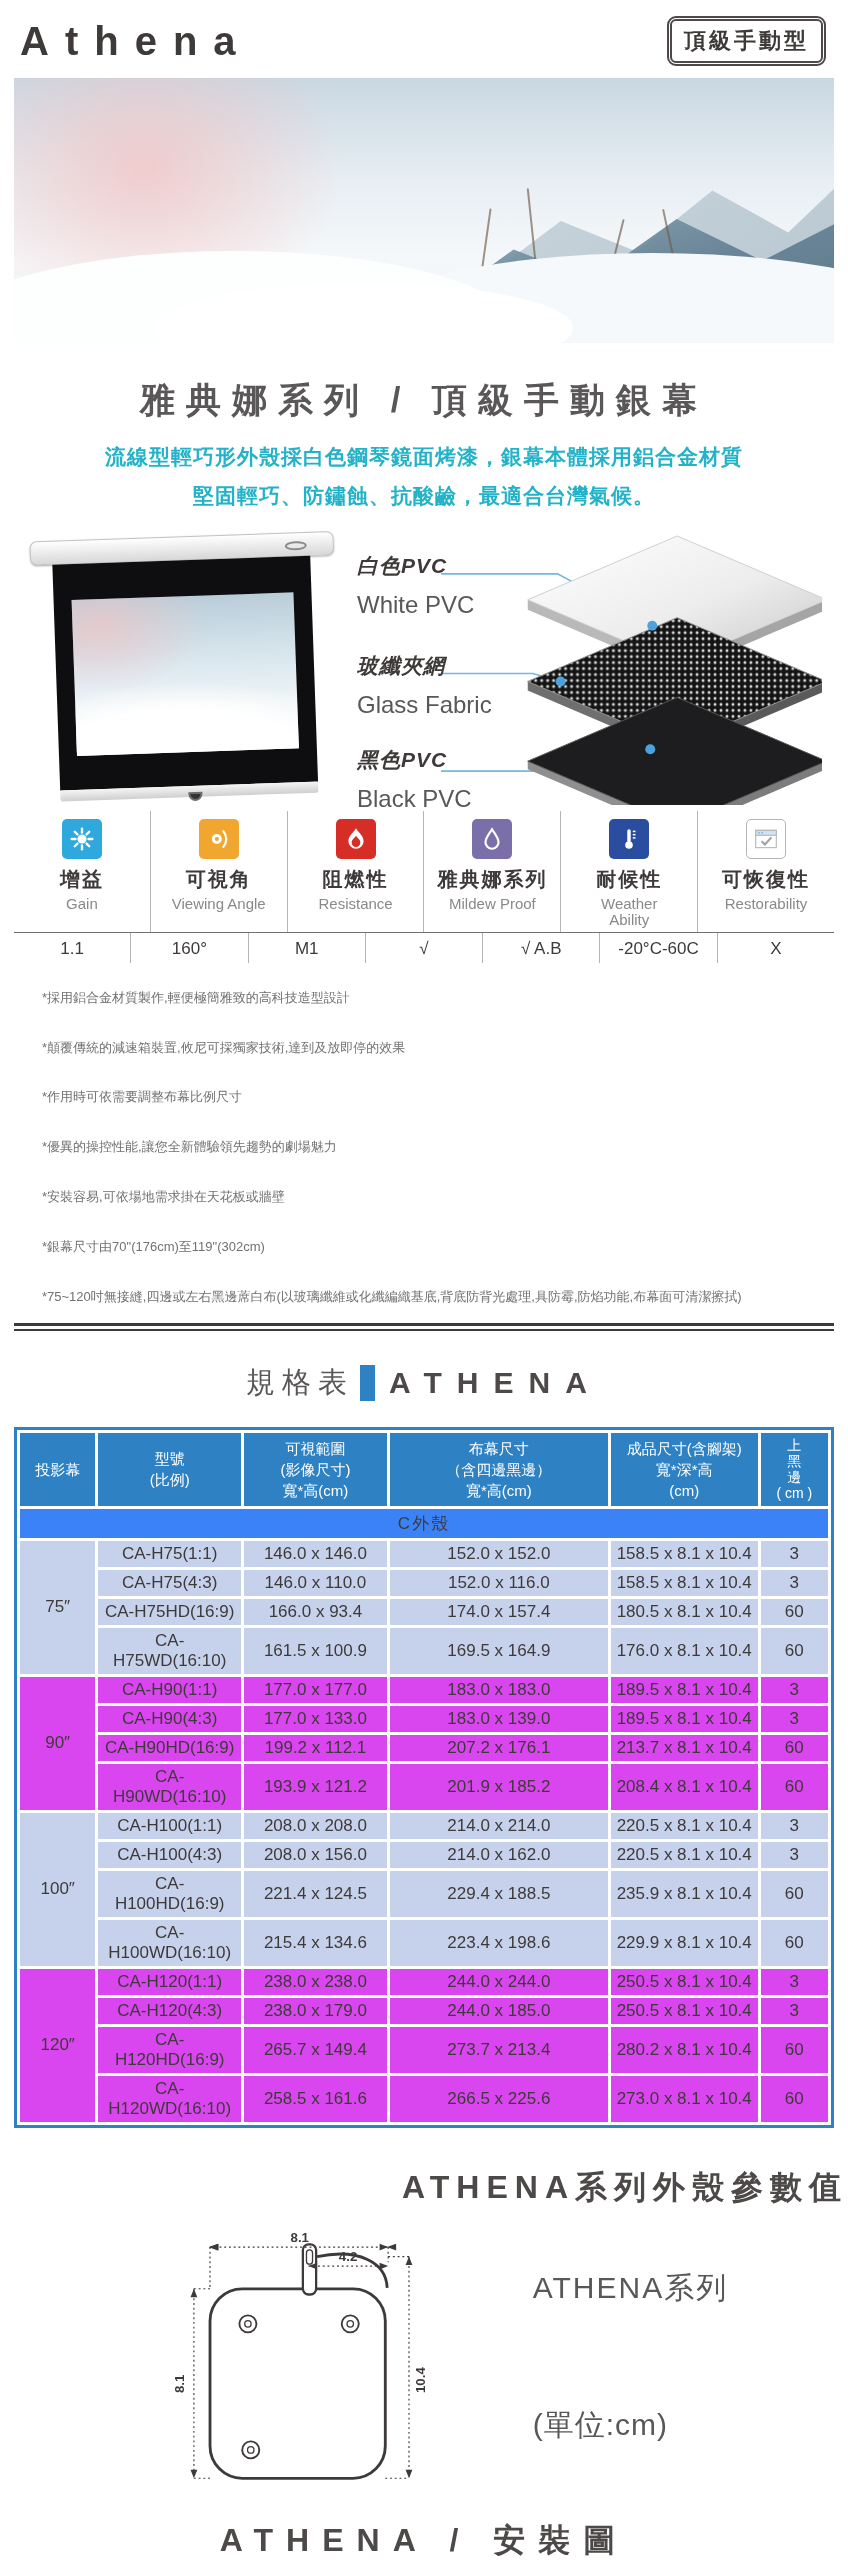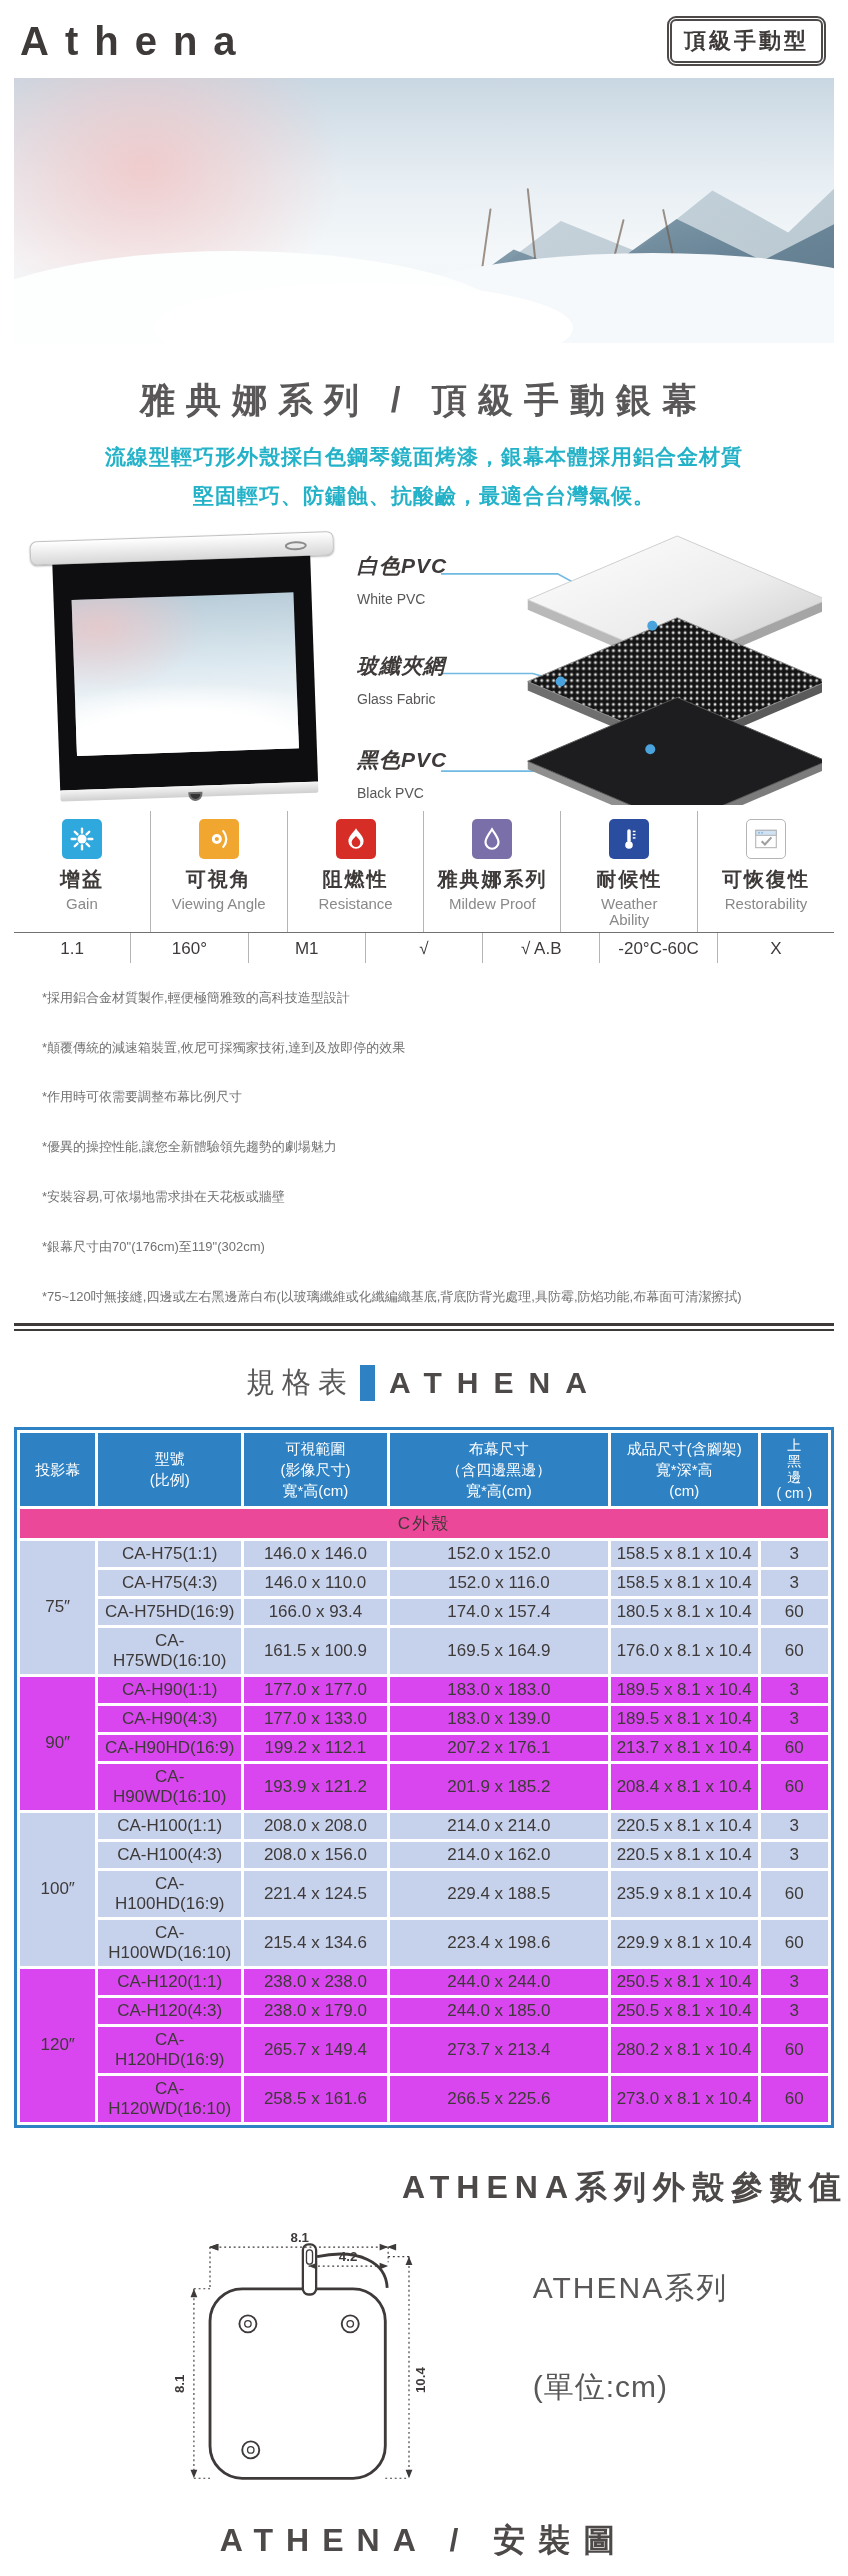--- a/index.html
+++ b/index.html
@@ -48,21 +48,21 @@
                   radial-gradient(120% 60% at 45% 100%, #ffffff 45%, rgba(255,255,255,0) 75%),
                   linear-gradient(180deg,#b9cdd9 0%,#dde9f0 45%,#eef4f7 70%,#f7fafb 100%); }
   .screen-bottom { position:absolute; left:30px; top:252px; width:258px; height:11px;
                    background:linear-gradient(#f5f5f5,#cfcfcf); border-radius:2px; }
   .screen-handle { position:absolute; left:50%; top:258px; width:14px; height:9px; margin-left:-7px;
                    border:2px solid #6d6d6d; border-radius:0 0 7px 7px; background:#333; }
   .layers-wrap { position:relative; flex:1; height:271px; }
   .layers-svg { position:absolute; right:0; top:0; }
   .layer-label { position:absolute; left:2px; width:168px; }
   .layer-label .zh { font-size:21px; font-weight:bold; color:#3e3a39; letter-spacing:1px; padding-bottom:5px;font-style:italic; }
-  .layer-label .en { font-size:14px; color:#595757; margin-top:6px; }
+  .layer-label .en { font-size:24px; color:#595757; margin-top:6px; }
   .ll-1 { top:18px; } .ll-2 { top:118px; } .ll-3 { top:212px; }
   
   .features { display:flex; margin:6px 14px 0; }
   .feat { flex:1; text-align:center; padding-top:8px; border-left:1px solid #b5b5b6; }
   .feat:first-child { border-left:none; }
   .ficon { width:40px; height:40px; border-radius:5px; margin:0 auto; display:flex; align-items:center; justify-content:center; }
   .ficon.framed { border:1px solid #b5b5b6; background:#fff; }
   .fzh { font-size:20px; font-weight:bold; letter-spacing:2px; color:#3e3a39; margin-top:7px; white-space:nowrap; }
   .fen { font-size:15px; color:#898989; line-height:1.12; margin-top:3px; min-height:36px; }
   .fen.wrap2 { width:64px; margin-left:auto; margin-right:auto; }
@@ -78,30 +78,30 @@
   .spec-heading { display:flex; justify-content:center; align-items:center; margin-top:32px; }
   .spec-heading .zh { font-size:29px; color:#595757; letter-spacing:7px; }
   .spec-heading .bar { width:15px; height:36px; background:#2e82c4; margin:0 14px 0 6px; }
   .spec-heading .en { font-size:30px; font-weight:bold; color:#4c4948; letter-spacing:15px; }
   
   .spec-wrap { margin:24px 14px 0; border:3px solid #2e82c4; background:#fff; }
   table.spec { width:100%; border-collapse:separate; border-spacing:3px; }
   table.spec th { background:#2e82c4; color:#fff; font-weight:normal; font-size:15px; line-height:1.4; padding:5px 1px; }
   table.spec th.vcol { font-size:14px; line-height:1.15; padding:2px 0; }
   table.spec td { text-align:center; font-size:17px; color:#3e3a39; padding:3px 2px; }
-  td.subhead { background:#ec4899; font-size:17px; letter-spacing:2px; padding:5px 0; }
+  td.subhead { background:#3b82f6; font-size:17px; letter-spacing:2px; padding:5px 0; }
   tr.grp-dark td { background:#c6d1eb; }
   tr.grp-light td { background:#d946ef; }
   td.size-cell { font-size:18px; }
   
   .housing-title { text-align:right; margin-top:38px; font-size:32px; font-weight:bold; letter-spacing:7px; color:#4c4948; }
   .housing { display:flex; justify-content:center; align-items:flex-start; margin-top:12px; gap:34px; height:291px; }
   .housing-text { padding-top:46px; }
   .series-label { font-size:30px; color:#595757; letter-spacing:2px; }
-  .unit-label { font-size:30px; color:#595757; margin-top:58px; letter-spacing:1px; }
+  .unit-label { font-size:30px; color:#595757; margin-top:96px; letter-spacing:1px; }
   
   .install-title { text-align:center; margin-top:6px; font-size:32px; font-weight:bold; letter-spacing:13px; color:#4c4948; }
 </style>
 </head>
 <body>
 
 <div class="page-header">
   <div class="brand">Athena</div>
   <div class="badge">頂級手動型</div>
 </div>

